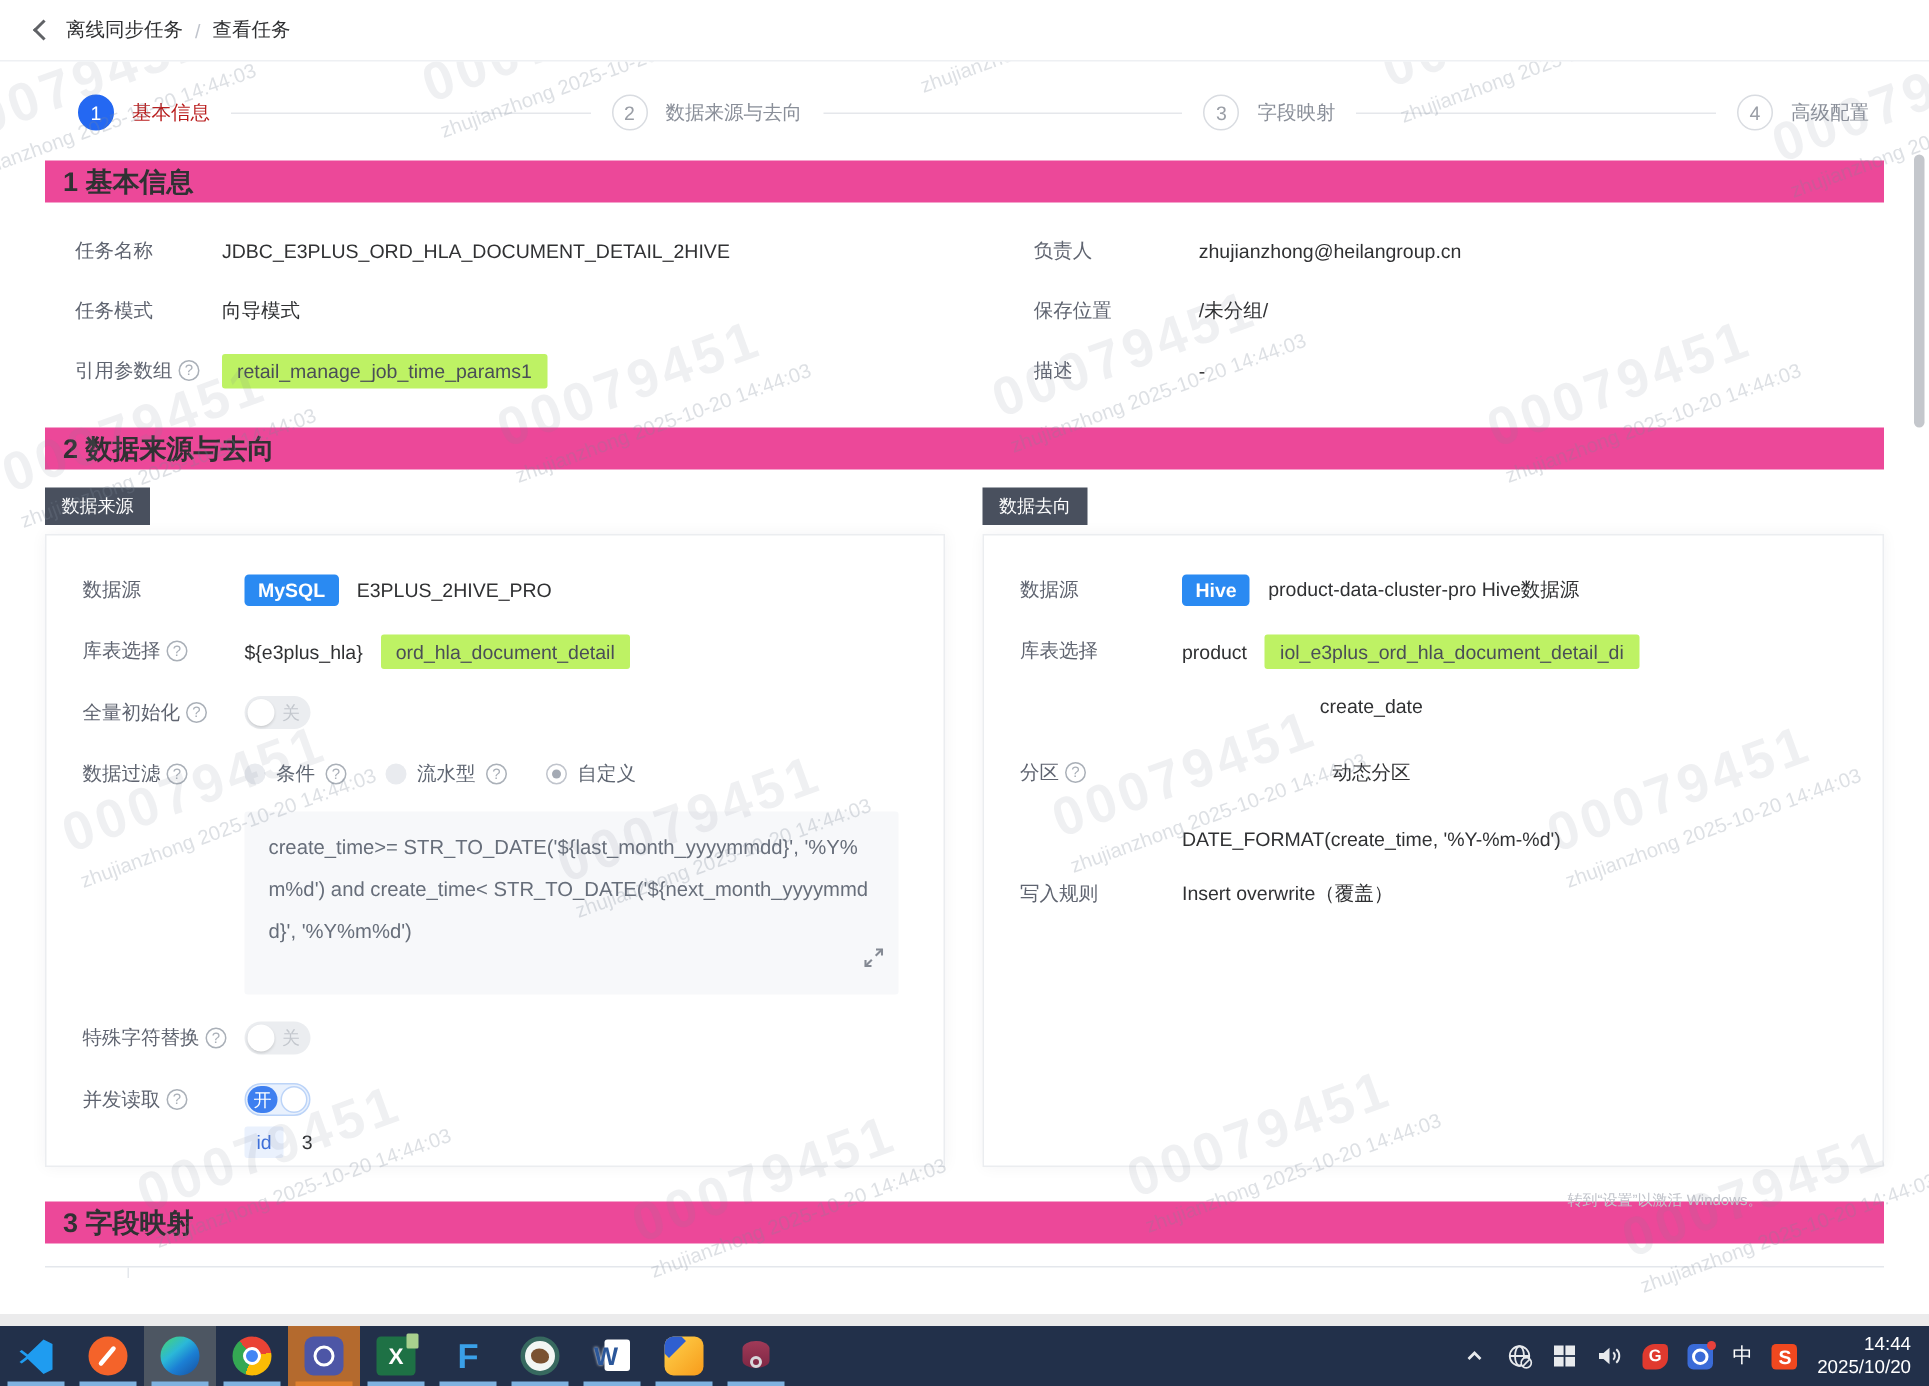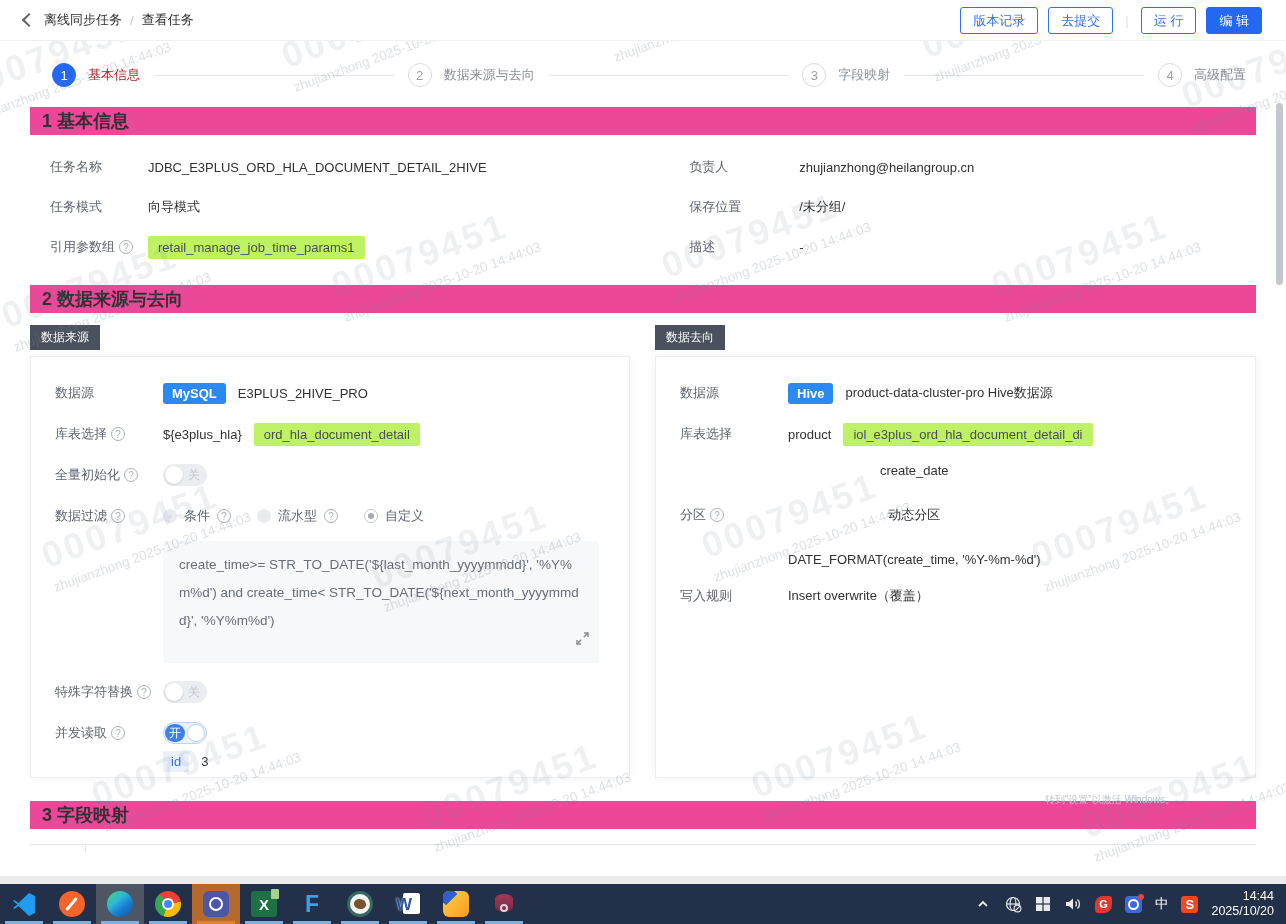--- a/index.html
+++ b/index.html
@@ -139,27 +139,20 @@
 <body>
 
 <div id="app">
 
   <div class="topbar">
     <div class="crumbs">
       <span class="back-chevron"></span>
       <span>离线同步任务</span>
       <span class="crumb-sep">/</span>
       <span>查看任务</span>
-    </div>
-    <div class="top-actions">
-      <button class="btn">版本记录</button>
-      <button class="btn">去提交</button>
-      <span class="btn-divider">|</span>
-      <button class="btn">运 行</button>
-      <button class="btn primary">编 辑</button>
     </div>
   </div>
 
   <div class="stepper">
     <div class="step active">
       <span class="step-circle">1</span>
       <span class="step-label">基本信息</span>
     </div>
     <div class="step-line"></div>
     <div class="step">

